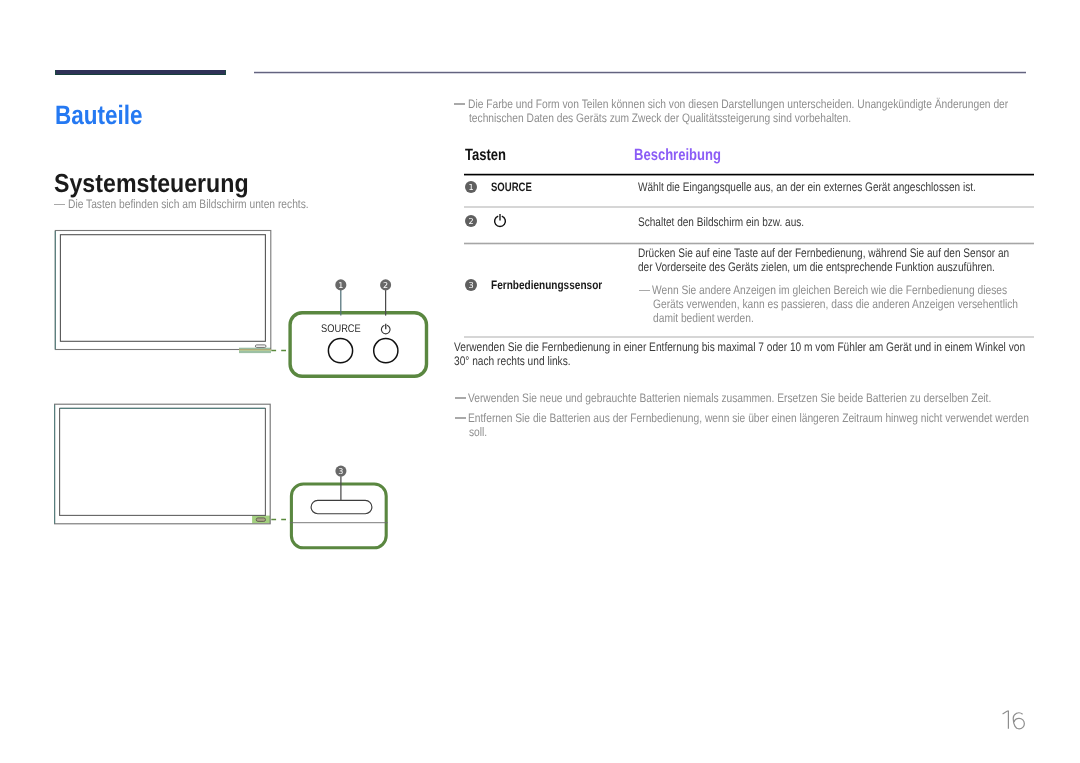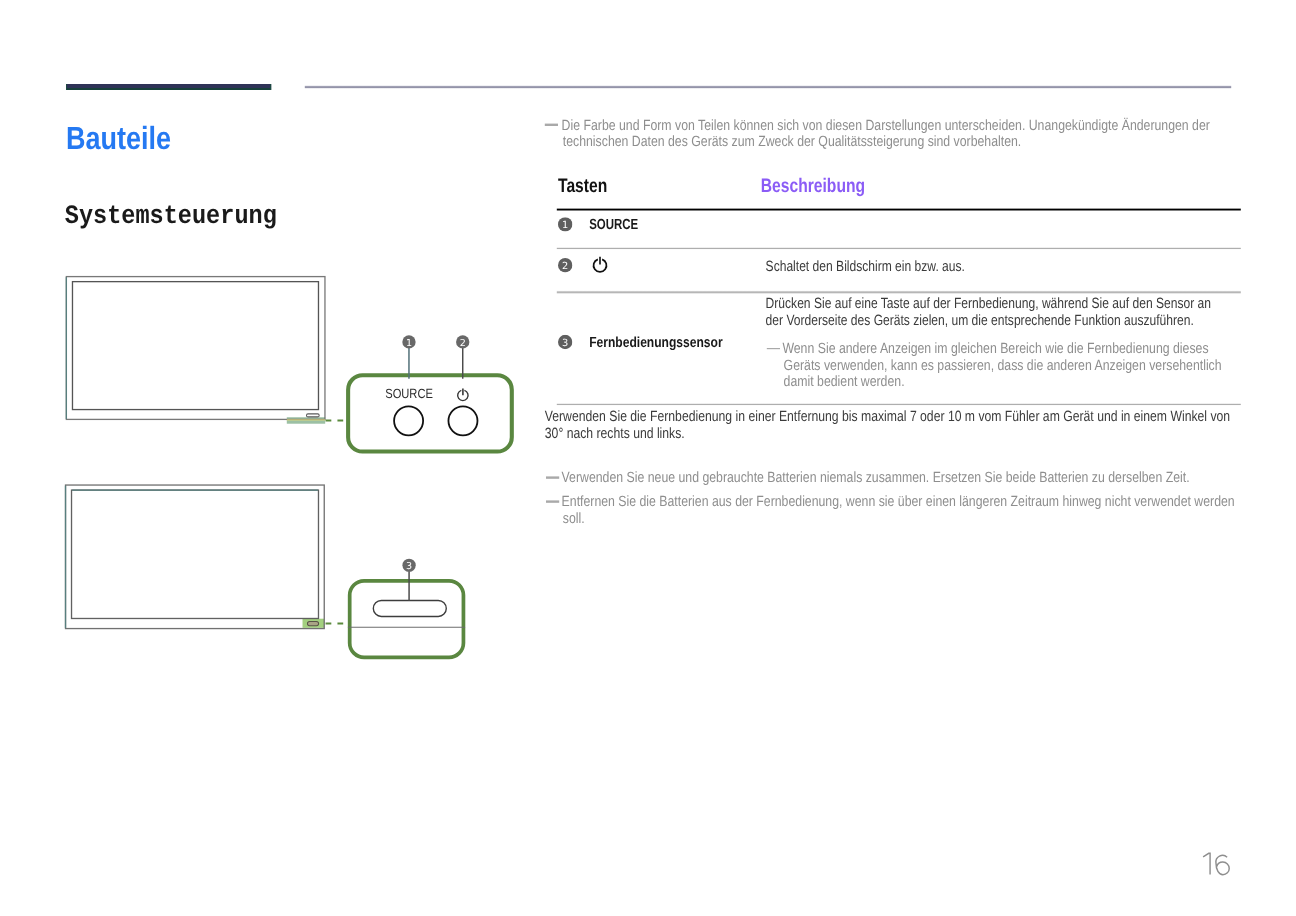--- a/index.html
+++ b/index.html
@@ -32,23 +32,22 @@
   
   .title-main {
     position: absolute; left: 55.3px; top: 100px;
     font-size: 26.7px; font-weight: bold; color: #2579f2;
     white-space: nowrap;
   }
   .title-main .sq { transform: scaleX(0.843); }
 
   .title-sub {
     position: absolute; left: 54.2px; top: 167.5px;
-    font-size: 22px; font-weight: bold; color: #1a1a1a;
+    font-size: 26px; font-weight: bold; color: #1a1a1a;
     white-space: nowrap;
-    font-family: Liberation Mono, monospace;
   }
   .title-sub .sq { transform: scaleX(0.892); }
 
   
   .note {
     position: relative; color: #8e8e8e; font-size: 12.3px; line-height: 14px;
     padding-left: 13.2px; white-space: nowrap;
   }
   .note > .dash {
     position: absolute; left: 0; top: 6.3px;
@@ -104,20 +103,24 @@
 </head>
 <body>
 
 <div class="page">
   <div class="rule-thick"></div>
   <div class="rule-thin"></div>
 
   <div class="title-main"><span class="sq">Bauteile</span></div>
   <div class="title-sub"><span class="sq">Systemsteuerung</span></div>
 
+  <div class="note note-left">
+    <span class="dash"></span>
+    <span class="txt"><span class="sq">Die Tasten befinden sich am Bildschirm unten rechts.</span></span>
+  </div>
 
   <div class="note intro-note">
     <span class="dash"></span>
     <span class="txt"><span class="sq">Die Farbe und Form von Teilen können sich von diesen Darstellungen unterscheiden. Unangekündigte Änderungen der</span></span>
     <span class="txt ind"><span class="sq">technischen Daten des Geräts zum Zweck der Qualitätssteigerung sind vorbehalten.</span></span>
   </div>
 
   <svg class="illus" style="position:absolute;left:0;top:0" width="440" height="600" viewBox="0 0 440 600">
 
     <g>
@@ -188,20 +191,23 @@
     </div>
 
     <div class="hr-dark" style="top:29.9px"></div>
 
     <div class="krow" style="top:30.3px;height:33px">
       <svg class="knum" style="left:4.9px;top:7.5px" width="12" height="12" viewBox="0 0 12 12">
           <circle cx="6" cy="6" r="6" fill="#5f5f5f"></circle>
           <text class="badgetxt" x="6" y="9.05" text-anchor="middle">1</text>
         </svg>
       <div class="kkey caps" style="left:31.3px;top:6.4px"><span class="sq">SOURCE</span></div>
+      <div class="kdesc" style="top:6.8px">
+          <span class="txt"><span class="sq">Wählt die Eingangsquelle aus, an der ein externes Gerät angeschlossen ist.</span></span>
+        </div>
     </div>
     <div class="hr-light" style="top:62.9px"></div>
 
     <div class="krow" style="top:63.2px;height:36.5px">
       <svg class="knum" style="left:4.9px;top:9.1px" width="12" height="12" viewBox="0 0 12 12">
           <circle cx="6" cy="6" r="6" fill="#5f5f5f"></circle>
           <text class="badgetxt" x="6" y="9.05" text-anchor="middle">2</text>
         </svg>
       <svg class="powericon" style="position:absolute;left:33.2px;top:6.7px" width="14" height="16" viewBox="0 0 14 16">
         <path d="M5.2 3.1 A 5.4 5.4 0 1 0 8.8 3.1" fill="none" stroke="#111" stroke-width="1.45"></path>

